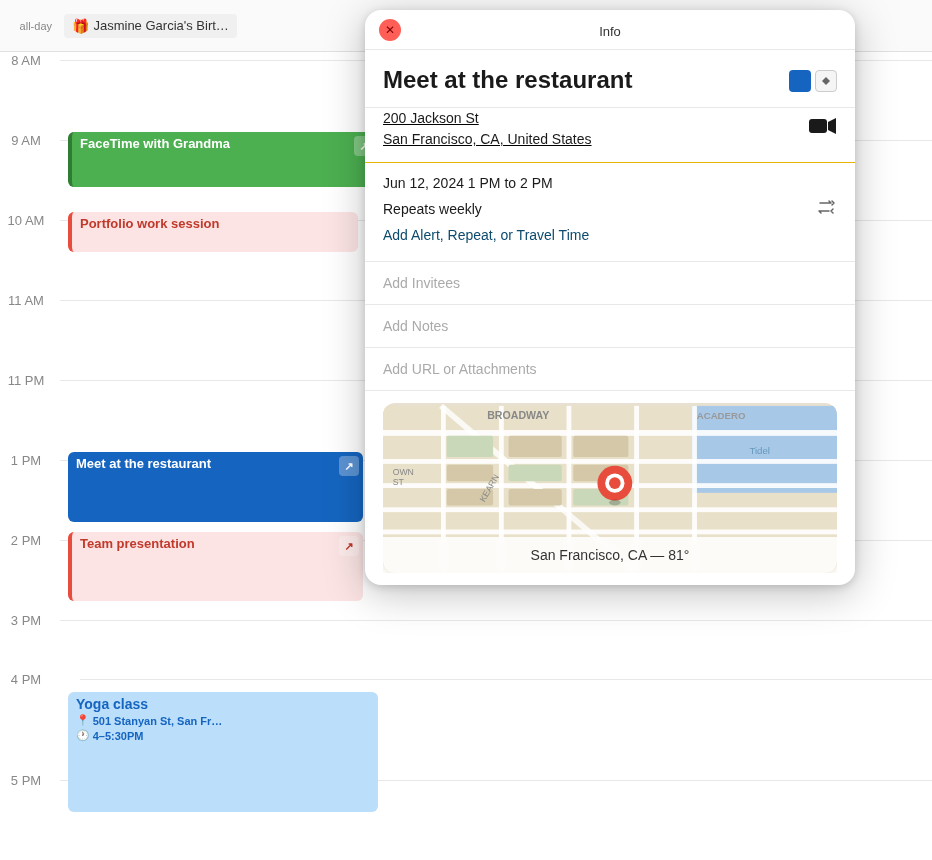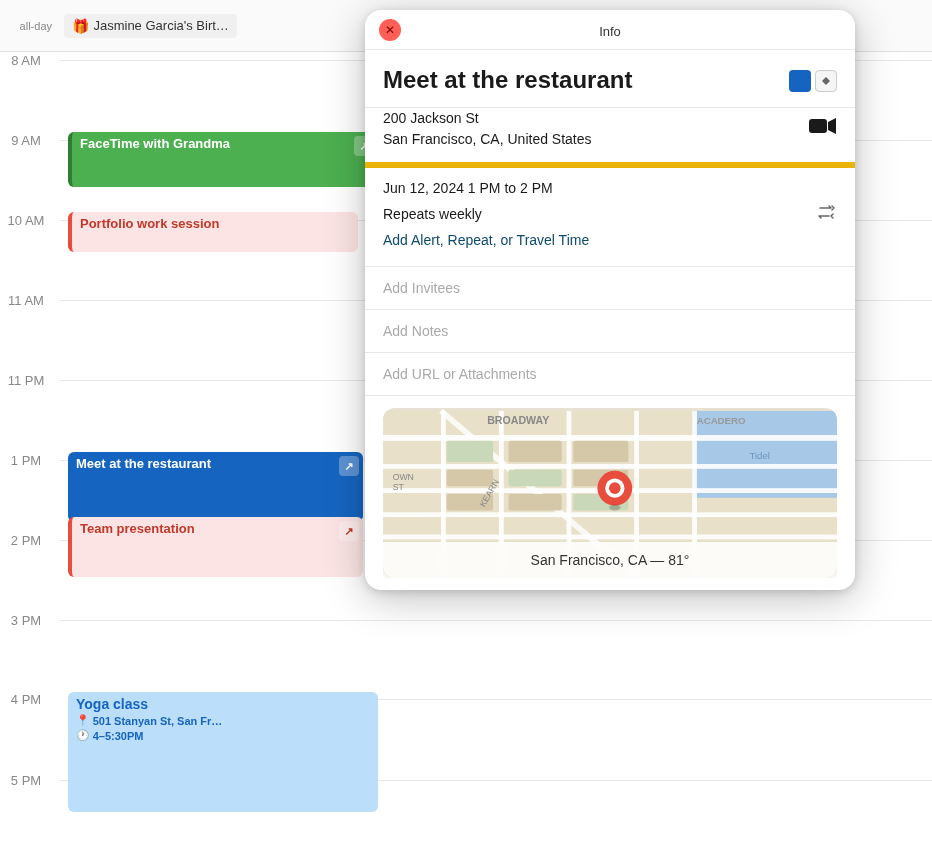--- a/index.html
+++ b/index.html
@@ -89,21 +89,21 @@
 
     
     .hour-0  { top: 0px; }
     .hour-1  { top: 80px; }
     .hour-2  { top: 160px; }
     .hour-3  { top: 240px; }
     .hour-4  { top: 320px; }
     .hour-5  { top: 400px; }
     .hour-6  { top: 480px; }
     .hour-7  { top: 560px; }
-    .hour-8  { top: 639px; gap: 20px; }
+    .hour-8  { top: 619px; gap: 20px; }
     .hour-9  { top: 720px; }
 
     
     .cal-event {
       position: absolute;
       left: 68px;
       border-radius: 6px;
       padding: 4px 8px;
       font-size: 13px;
       font-weight: 600;
@@ -137,23 +137,23 @@
       top: 400px;
       width: 295px;
       height: 70px;
       background: #1565c0;
       color: white;
       border-radius: 6px;
     }
 
     
     .event-team {
-      top: 465px;
+      top: 480px;
       width: 295px;
-      height: 60px;
+      height: 69px;
       background: #fce4e4;
       color: #c0392b;
       border-left: 4px solid #e74c3c;
       border-radius: 6px;
     }
 
     
     .event-yoga {
       top: 640px;
       width: 310px;
@@ -278,24 +278,25 @@
       justify-content: center;
       gap: 1px;
       cursor: pointer;
       border: 1px solid #ccc;
       border-radius: 4px;
       background: #f5f5f5;
     }
 
     .popup-location {
       padding: 0 18px 12px;
-      border-bottom: 6px solid #eab308;
+      border-bottom: 1px solid #eab308;
       display: flex;
       justify-content: space-between;
       align-items: center;
+      text-decoration: underline;
     }
 
     .popup-location-text {
       font-size: 14px;
       color: #1a1a1a;
       line-height: 1.5;
     }
 
     .video-icon {
       font-size: 18px;

